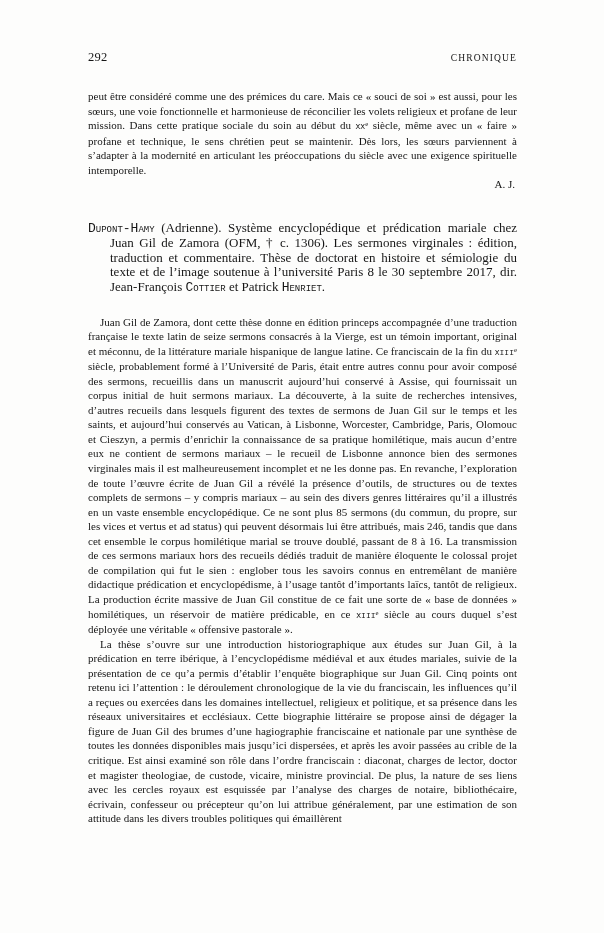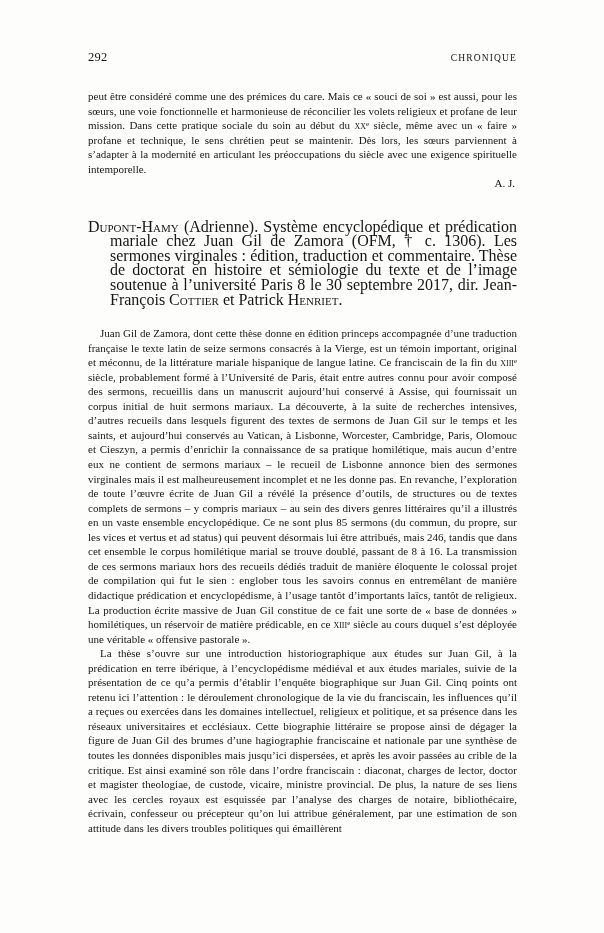--- a/index.html
+++ b/index.html
@@ -32,30 +32,30 @@
     margin:0;
     hyphens:manual;
   }
   .cont{ text-indent:0; }
   .signature{
     font-size:11px;line-height:14.55px;
     text-align:right;
     margin:0 2px 16px 0;
   }
   .entry{
-    font-size:16px;line-height:14.55px;
+    font-size:13px;line-height:14.55px;
     text-align:justify;
     margin:29px 0 0 0;
     padding-left:22px;
     text-indent:-22px;
   }
   .bodyblock{margin-top:19px;}
   .indent{ text-indent:12px; }
   .it{}
-  .sc{font-variant:small-caps;}
+  .sc{font-variant:small-caps;font-family:Liberation Mono, monospace;}
   .sup{font-size:.62em;vertical-align:.45em;line-height:0;}
 </style>
 </head>
 <body>
 
 <div class="page">
 
   <div class="runhead">
     <span class="pageno">292</span>
     <span class="runtitle">CHRONIQUE</span>

